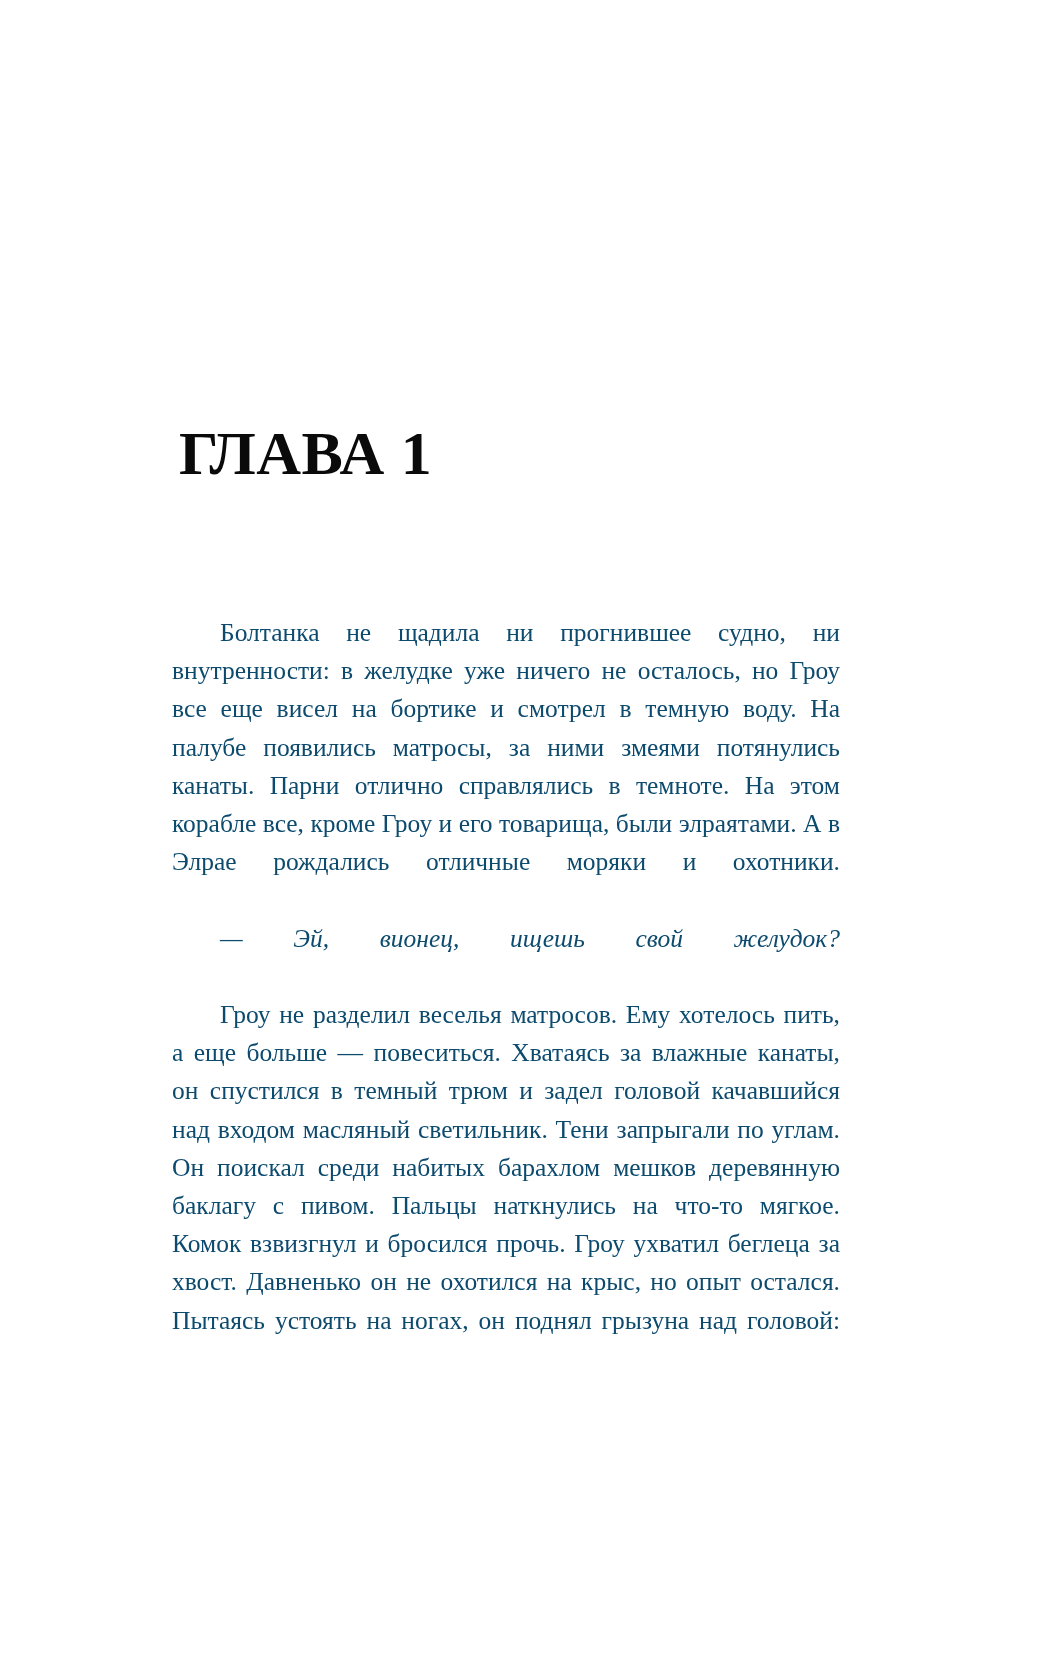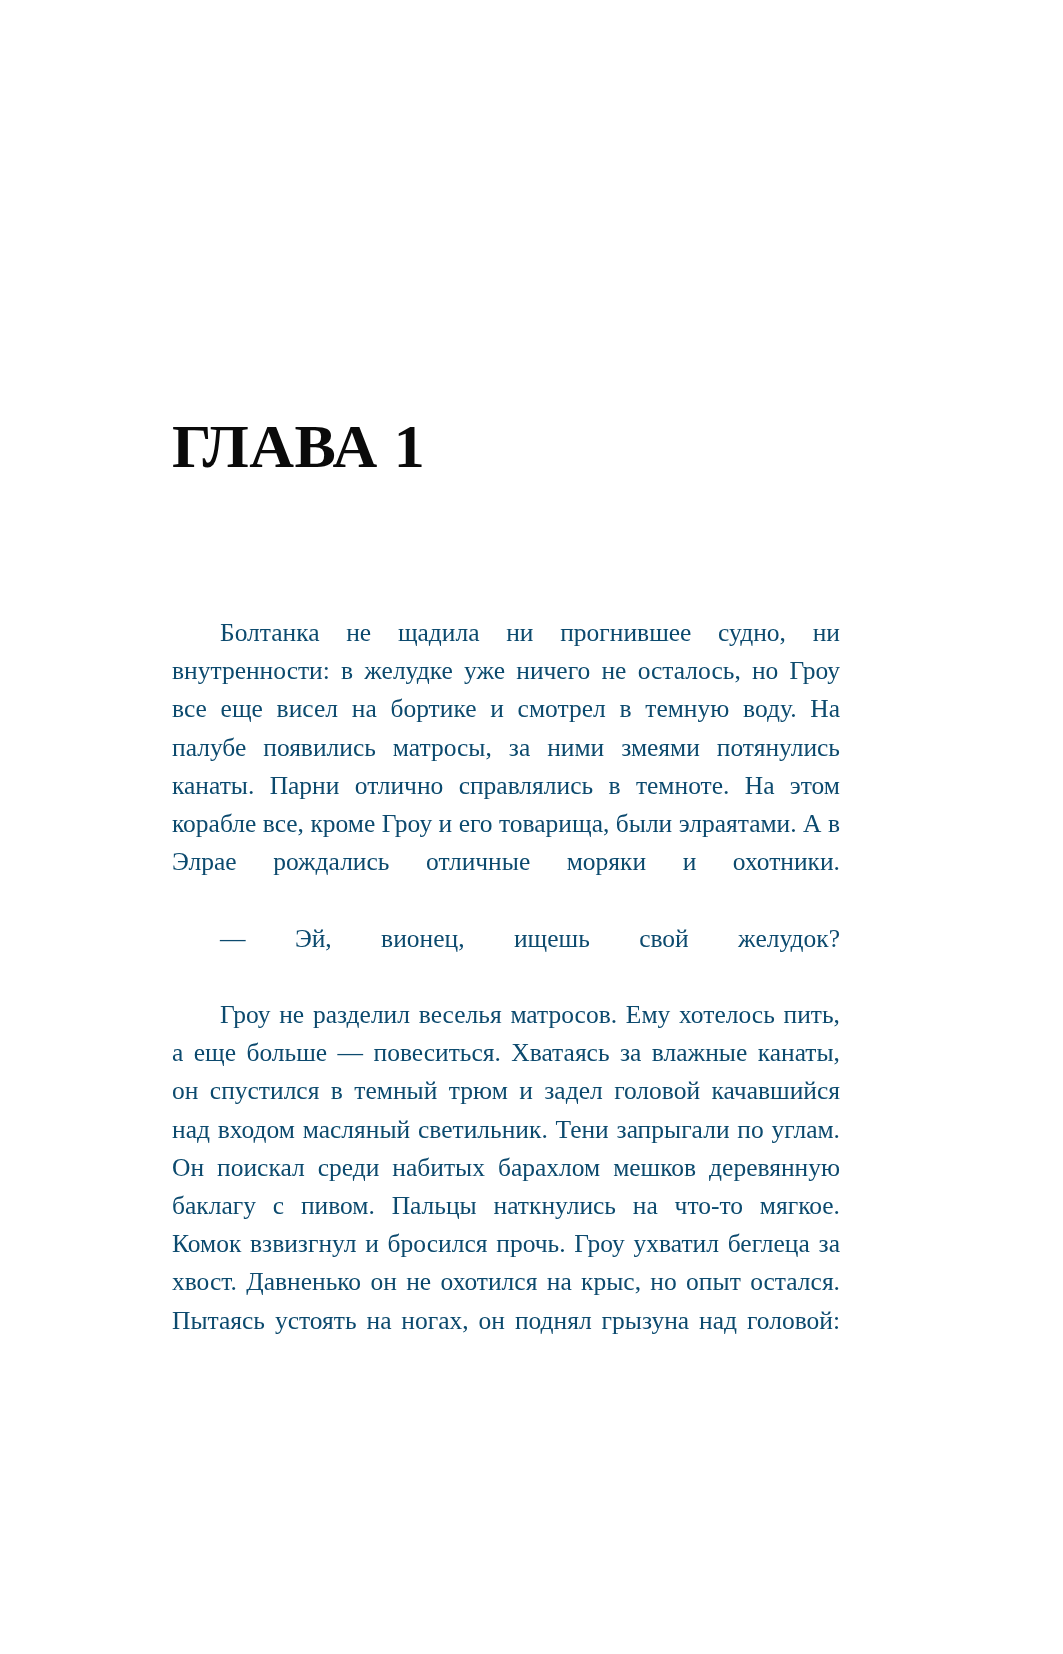--- a/index.html
+++ b/index.html
@@ -15,21 +15,21 @@
     height: 1654px;
     background: #ffffff;
     overflow: hidden;
     box-sizing: border-box;
   }
 
   .chapter-heading {
     position: absolute;
     left: 172px;
     top: 414px;
-    margin: 0;
+    margin: 7px;
     font-family: "Liberation Serif", "DejaVu Serif", serif;
     font-weight: 700;
     font-size: 62px;
     line-height: 1.05;
     letter-spacing: 0.5px;
     color: #0a0a0a;
     white-space: nowrap;
     -webkit-font-smoothing: antialiased;
   }
 
@@ -49,20 +49,21 @@
   }
 
   .body-copy p {
     margin: 0;
     text-indent: 48px;
     text-align: justify;
   }
 
   .body-copy p.dialogue {
     text-indent: 48px;
+    font-style: italic;
   }
 
   
   .body-copy p::after {
     content: "";
     display: inline-block;
     width: 100%;
   }
 </style>
 </head>

